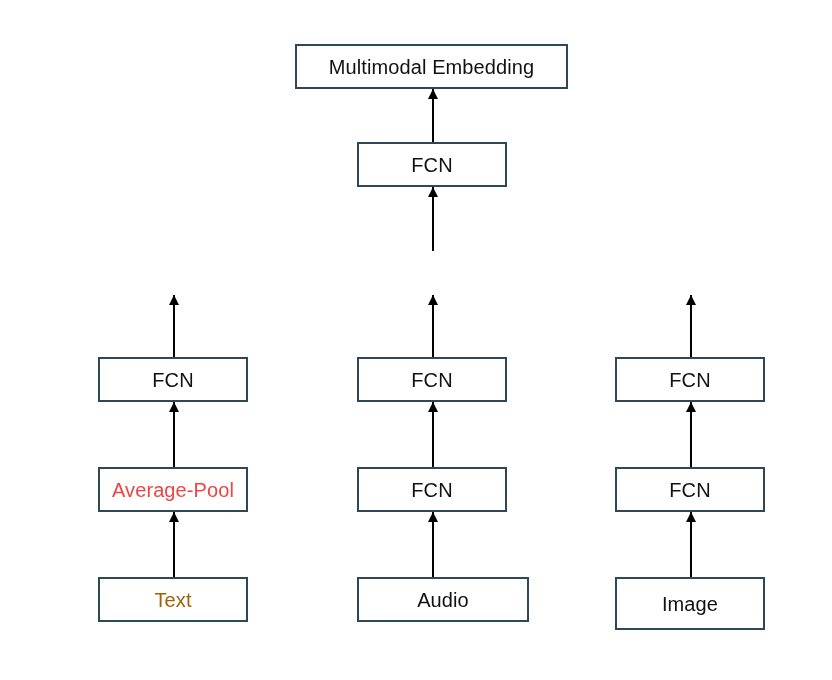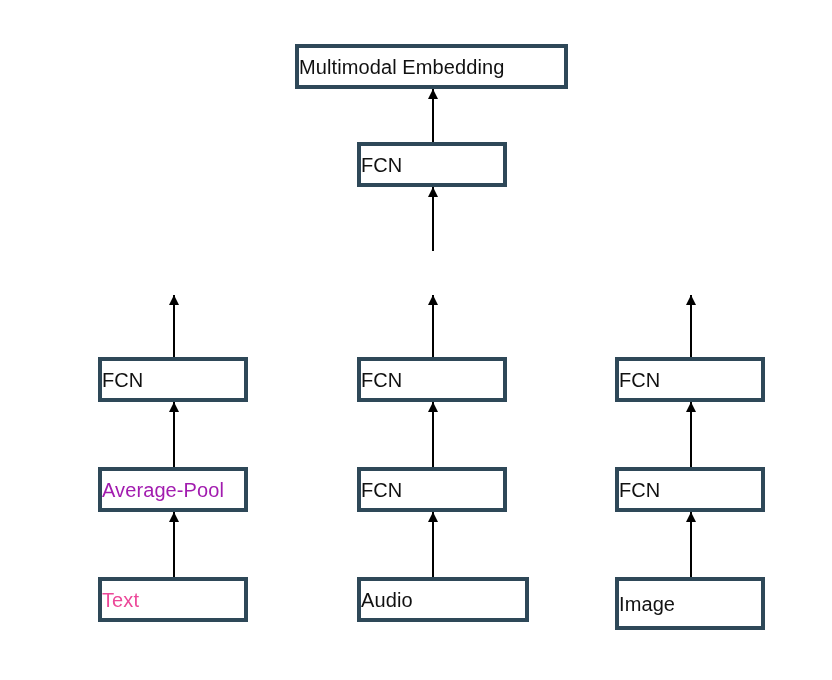--- a/index.html
+++ b/index.html
@@ -13,24 +13,25 @@
   #canvas {
     position: relative;
     width: 832px;
     height: 680px;
     background: #ffffff;
     overflow: hidden;
   }
   .node {
     position: absolute;
     box-sizing: border-box;
-    border: 4px solid #14b8a6;
+    border: 2px solid #14b8a6;
     background: #ffffff;
     display: flex;
     align-items: center;
+    justify-content: center;
     color: #111111;
     font-size: 20px;
     font-weight: 400;
     letter-spacing: 0.1px;
     line-height: 1;
     white-space: nowrap;
   }
   .node-label {
     display: block;
   }
@@ -112,30 +113,30 @@
     </div>
     <div class="node" style="left: 98px; top: 357px; width: 150px; height: 45px; border-color: rgb(46, 72, 88); background: rgb(255, 255, 255); color: rgb(17, 17, 17);">
       <span class="node-label">FCN</span>
     </div>
     <div class="node" style="left: 357px; top: 357px; width: 150px; height: 45px; border-color: rgb(46, 72, 88); background: rgb(255, 255, 255); color: rgb(17, 17, 17);">
       <span class="node-label">FCN</span>
     </div>
     <div class="node" style="left: 615px; top: 357px; width: 150px; height: 45px; border-color: rgb(46, 72, 88); background: rgb(255, 255, 255); color: rgb(17, 17, 17);">
       <span class="node-label">FCN</span>
     </div>
-    <div class="node" style="left: 98px; top: 467px; width: 150px; height: 45px; border-color: rgb(46, 72, 88); background: rgb(255, 255, 255); color: #a21caf;">
+    <div class="node" style="left: 98px; top: 467px; width: 150px; height: 45px; border-color: rgb(46, 72, 88); background: rgb(255, 255, 255); color: #ef4444;">
       <span class="node-label">Average-Pool</span>
     </div>
     <div class="node" style="left: 357px; top: 467px; width: 150px; height: 45px; border-color: rgb(46, 72, 88); background: rgb(255, 255, 255); color: rgb(17, 17, 17);">
       <span class="node-label">FCN</span>
     </div>
     <div class="node" style="left: 615px; top: 467px; width: 150px; height: 45px; border-color: rgb(46, 72, 88); background: rgb(255, 255, 255); color: rgb(17, 17, 17);">
       <span class="node-label">FCN</span>
     </div>
-    <div class="node" style="left: 98px; top: 577px; width: 150px; height: 45px; border-color: rgb(46, 72, 88); background: rgb(255, 255, 255); color: #ec4899;">
+    <div class="node" style="left: 98px; top: 577px; width: 150px; height: 45px; border-color: rgb(46, 72, 88); background: rgb(255, 255, 255); color: #a16207;">
       <span class="node-label">Text</span>
     </div>
     <div class="node" style="left: 357px; top: 577px; width: 172px; height: 45px; border-color: rgb(46, 72, 88); background: rgb(255, 255, 255); color: rgb(17, 17, 17);">
       <span class="node-label">Audio</span>
     </div>
     <div class="node" style="left: 615px; top: 577px; width: 150px; height: 53px; border-color: rgb(46, 72, 88); background: rgb(255, 255, 255); color: rgb(17, 17, 17);">
       <span class="node-label">Image</span>
     </div>
   </div>
 

